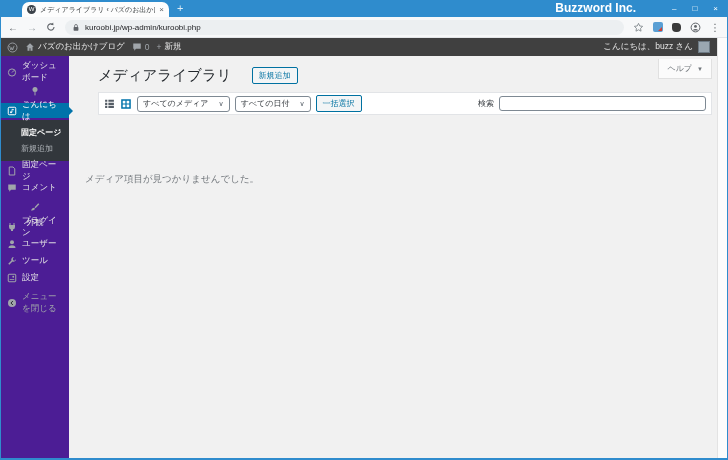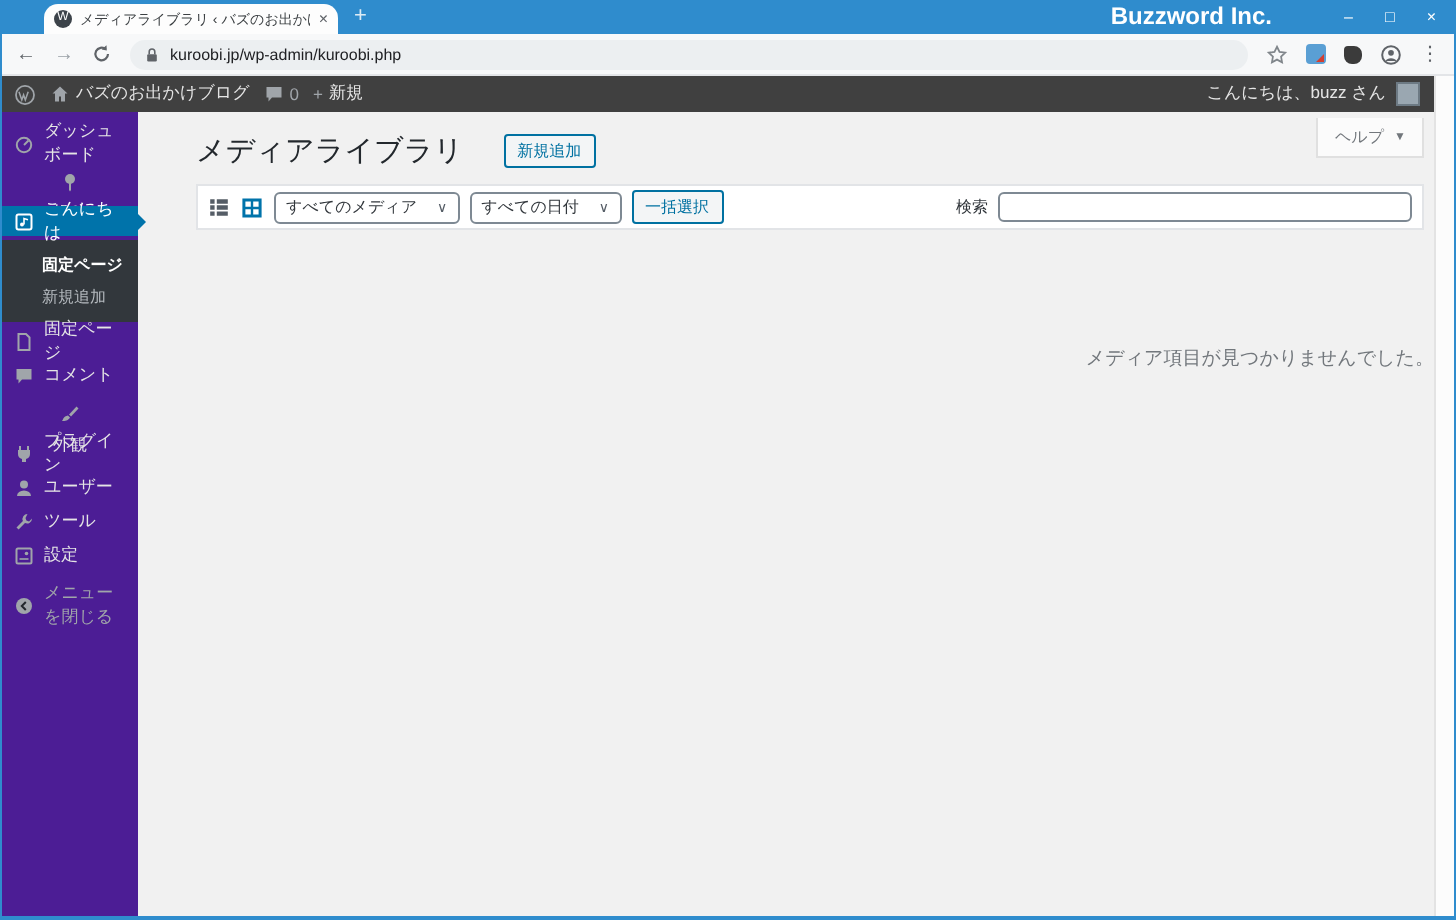--- a/index.html
+++ b/index.html
@@ -86,21 +86,21 @@
     border:1px solid #e2e4e7; display:flex; align-items:center; padding:0 5px; gap:5px; }
   .view-icon { cursor:pointer; }
   .wp-select { height:16px; border:1px solid #7e8993; border-radius:3px; background:#fff;
     font-size:8px; color:#32373c; display:flex; align-items:center; padding:0 5px; gap:10px;
     cursor:pointer; }
   .sel-caret { font-size:7px; color:#555d66; }
   .search-group { margin-left:auto; display:flex; align-items:center; gap:5px; }
   .search-label { font-size:8px; color:#32373c; }
   .search-input { width:207px; height:15px; border:1px solid #7e8993; border-radius:3px;
     background:#fff; font-size:8px; padding:0 3px; }
-  .empty-msg { position:absolute; left:0; right:0; top:117px; text-align:right;
+  .empty-msg { position:absolute; left:0; right:0; top:117px; text-align:left;
     font-size:9.5px; color:#72777c; }
   .wp-footer { position:absolute; left:13px; right:5px; bottom:5px; display:flex;
     font-size:8px; color:#72777c; }
   .wp-footer a { color:#0073aa; }
   .version { margin-left:auto; }
 
   
   .scrollbar { position:absolute; right:1px; top:38px; width:10px; height:420px;
     background:#fcfcfc; border-left:1px solid #e3e3e3; }
 </style>

